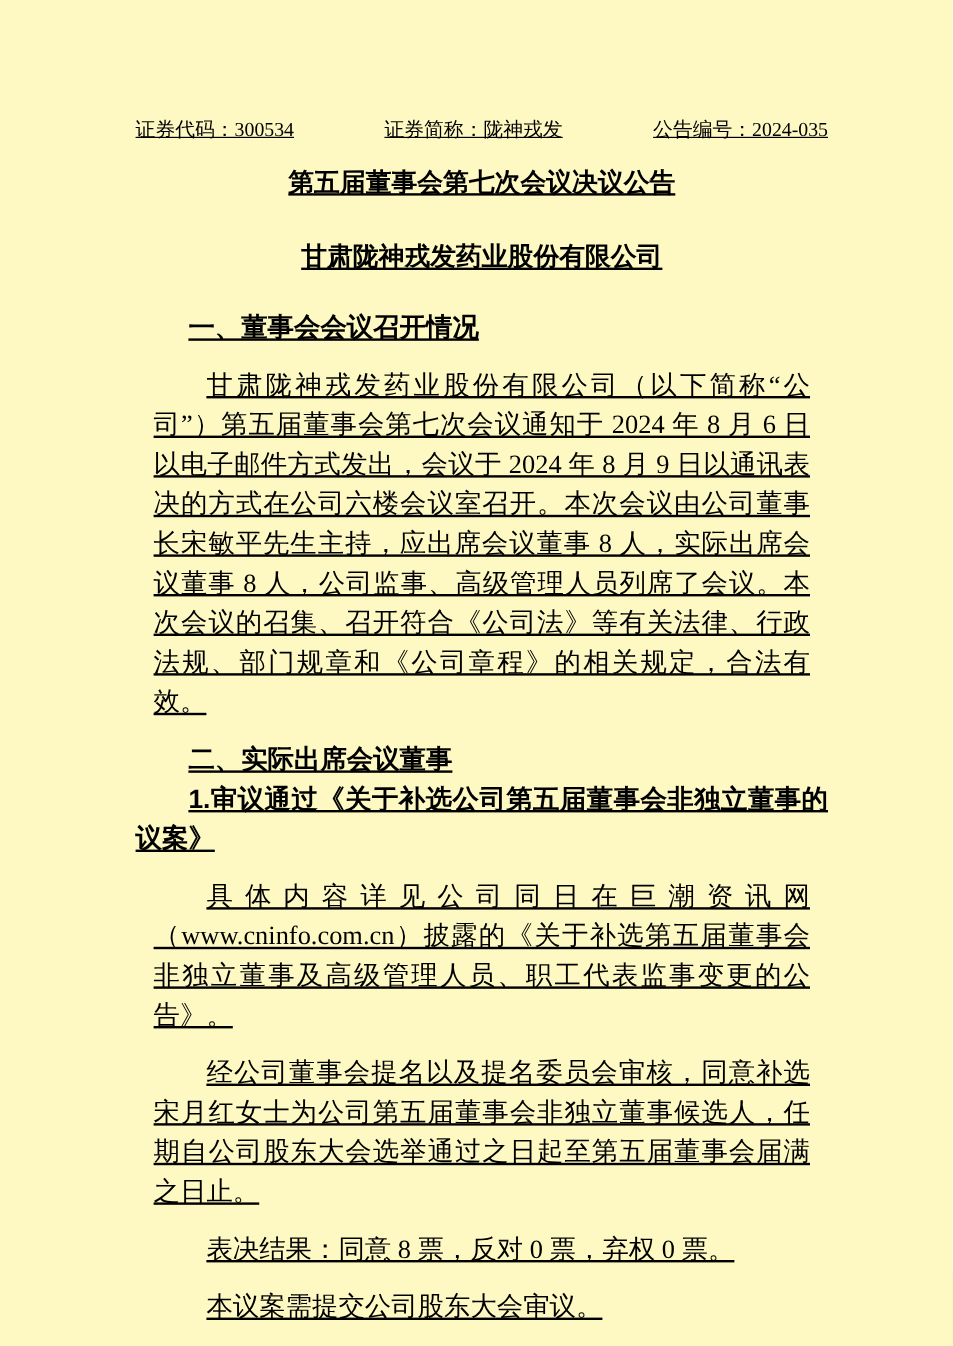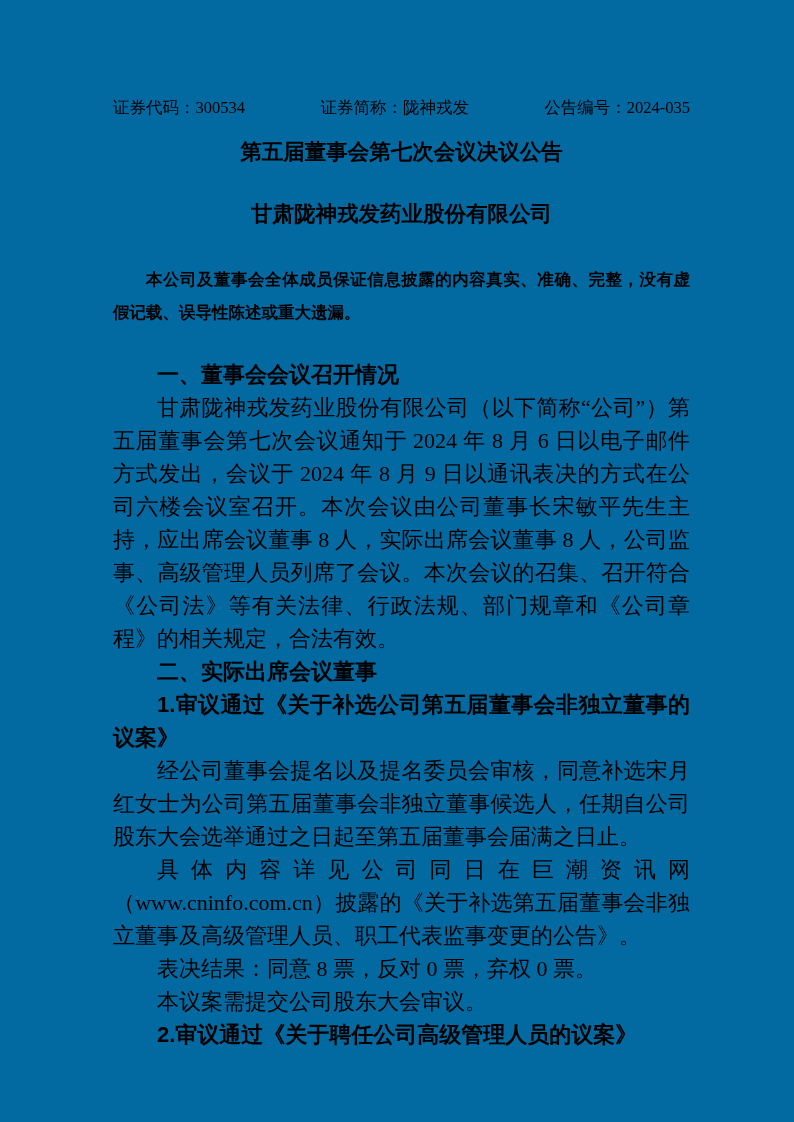--- a/index.html
+++ b/index.html
@@ -5,26 +5,27 @@
   html, body {
     margin: 0;
     padding: 0;
     background: #ffffff;
   }
   .page {
     position: relative;
     width: 794px;
     height: 1122px;
     margin: 0 auto;
-    background: #0369a1;
+    background: #fef9c3;
     box-sizing: border-box;
     padding: 98px 104px 58px 113px;
     color: #000000;
     font-family: "Liberation Serif", "DejaVu Serif", serif;
     overflow: hidden;
+    text-decoration: underline;
   }
   .doc-header {
     display: flex;
     justify-content: space-between;
     align-items: baseline;
     font-size: 16.5px;
     line-height: 20px;
     white-space: nowrap;
   }
   .doc-title {
@@ -44,21 +45,21 @@
     line-height: 33px;
     text-align: justify;
     text-indent: 2em;
   }
   .body-block {
     margin-top: 29px;
     font-size: 22px;
     line-height: 33px;
   }
   .para {
-    margin: 0;
+    margin: 15px;
     text-align: justify;
     text-indent: 2em;
   }
   .heading {
     margin: 0;
     font-family: "Liberation Sans", "DejaVu Sans", sans-serif;
     font-weight: bold;
     text-indent: 2em;
     text-align: justify;
   }
@@ -70,30 +71,29 @@
 
   <div class="doc-header">
     <span>证券代码：300534</span>
     <span>证券简称：陇神戎发</span>
     <span>公告编号：2024-035</span>
   </div>
 
   <div class="doc-title line2">第五届董事会第七次会议决议公告</div>
   <div class="doc-title line1">甘肃陇神戎发药业股份有限公司</div>
 
-  <p class="disclaimer">本公司及董事会全体成员保证信息披露的内容真实、准确、完整，没有虚假记载、误导性陈述或重大遗漏。</p>
 
   <div class="body-block">
     <p class="heading">一、董事会会议召开情况</p>
     <p class="para">甘肃陇神戎发药业股份有限公司（以下简称“公司”）第五届董事会第七次会议通知于 2024 年 8 月 6 日以电子邮件方式发出，会议于 2024 年 8 月 9 日以通讯表决的方式在公司六楼会议室召开。本次会议由公司董事长宋敏平先生主持，应出席会议董事 8 人，实际出席会议董事 8 人，公司监事、高级管理人员列席了会议。本次会议的召集、召开符合《公司法》等有关法律、行政法规、部门规章和《公司章程》的相关规定，合法有效。</p>
 
     <p class="heading">二、实际出席会议董事</p>
 
     <p class="heading">1.审议通过《关于补选公司第五届董事会非独立董事的议案》</p>
+    <p class="para">具体内容详见公司同日在巨潮资讯网（www.cninfo.com.cn）披露的《关于补选第五届董事会非独立董事及高级管理人员、职工代表监事变更的公告》。</p>
     <p class="para">经公司董事会提名以及提名委员会审核，同意补选宋月红女士为公司第五届董事会非独立董事候选人，任期自公司股东大会选举通过之日起至第五届董事会届满之日止。</p>
-    <p class="para">具体内容详见公司同日在巨潮资讯网（www.cninfo.com.cn）披露的《关于补选第五届董事会非独立董事及高级管理人员、职工代表监事变更的公告》。</p>
     <p class="para">表决结果：同意 8 票，反对 0 票，弃权 0 票。</p>
     <p class="para">本议案需提交公司股东大会审议。</p>
 
     <p class="heading">2.审议通过《关于聘任公司高级管理人员的议案》</p>
   </div>
 
 </div>
 
 </body></html>

